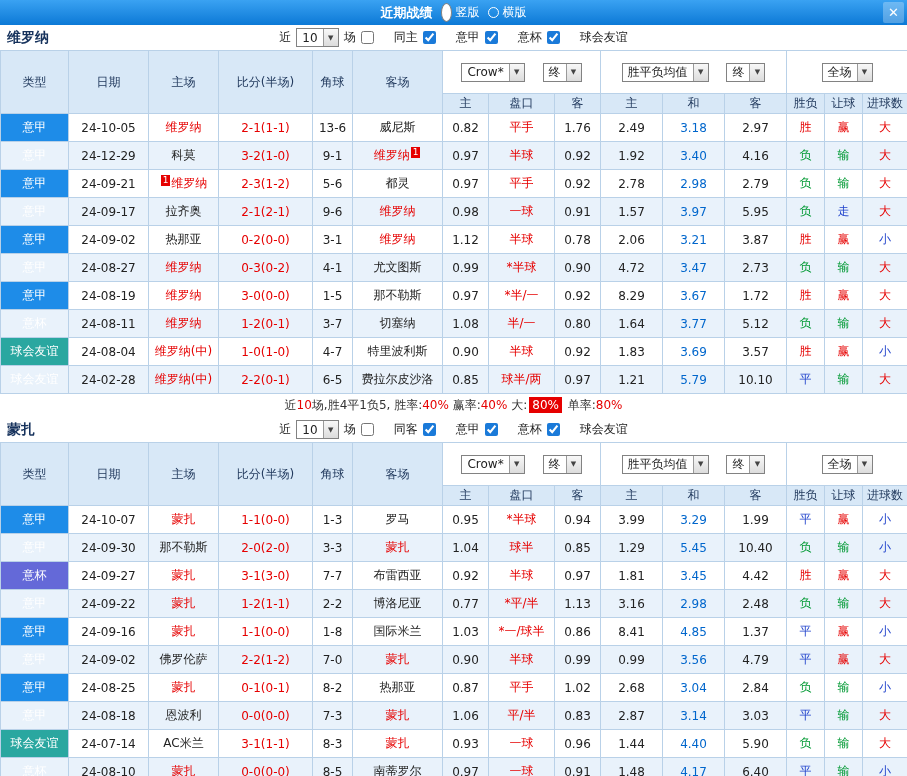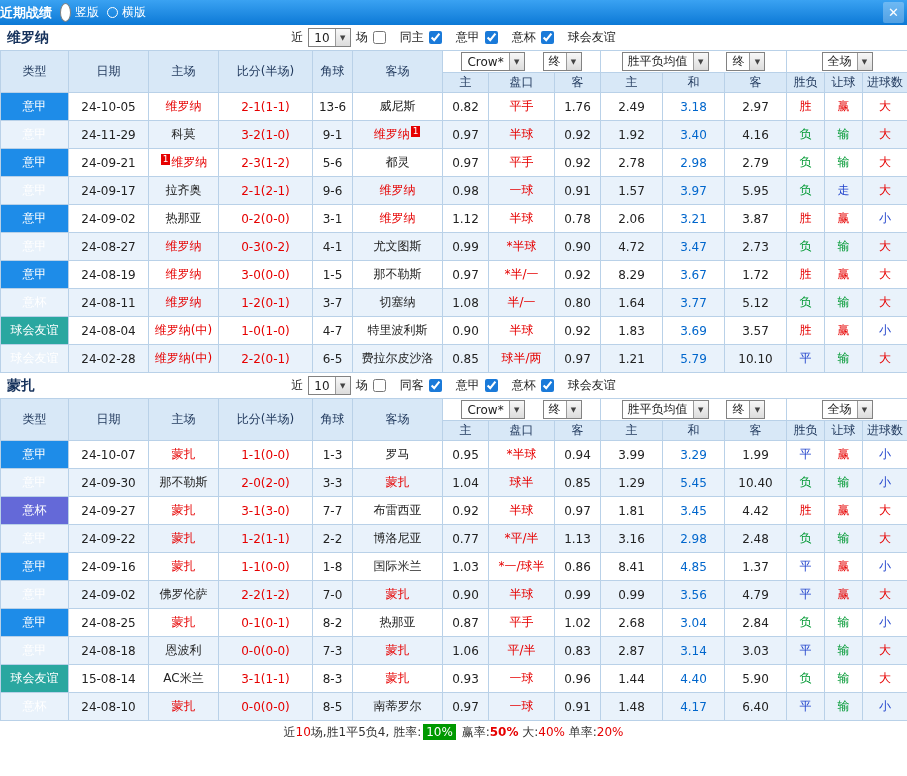--- a/index.html
+++ b/index.html
@@ -1,44 +1,44 @@
 <!DOCTYPE html>
 <html style="--serie-a: #1e8ce8; --cup: #6469d8; --friendly: #2aa7a0; --win: #e60000; --lose: #009933; --draw: #2244cc; --draw-odds: #0066cc;"><head>
 <meta charset="utf-8">
 <style>
   *{box-sizing:border-box;margin:0;padding:0}
   html,body{width:907px}
   body{height:776px;font-family:"DejaVu Sans","Liberation Sans",sans-serif;font-size:12px;background:#fff;color:#222;overflow:hidden}
 
   
-  .titlebar{height:25px;background:linear-gradient(#3aa2f2,#0c79d6);display:flex;align-items:center;justify-content:flex-start;position:relative;color:#fff}
+  .titlebar{height:25px;background:linear-gradient(#3aa2f2,#0c79d6);display:flex;align-items:center;justify-content:center;position:relative;color:#fff}
   .tgroup{display:flex;align-items:center;gap:8px}
   .title{font-weight:bold;font-size:13px}
   .radio{display:inline-flex;align-items:center;gap:4px;cursor:pointer;font-size:12px}
   .rdot{width:11px;height:11px;border:1px solid #fff;border-radius:50%;display:inline-block;background:transparent}
   .rdot.sel{background:#fff}
   .close{position:absolute;right:3px;top:2px;width:21px;height:21px;background:rgba(255,255,255,.28);color:#fff;display:flex;align-items:center;justify-content:center;font-weight:bold;font-size:13px;cursor:pointer;border-radius:2px}
 
   
   .sec-head{height:25px;position:relative;display:flex;align-items:center;background:#fff}
   .team{position:absolute;left:7px;font-weight:bold;font-size:14px;color:#16325c}
   .filters{margin:0 auto;display:flex;align-items:center;gap:5px}
-  .filters label{display:inline-flex;align-items:center;gap:14px;cursor:pointer}
+  .filters label{display:inline-flex;align-items:center;gap:20px;cursor:pointer}
   input[type=checkbox]{width:13px;height:13px;accent-color:#1a7ad9;margin:0}
 
   
   .sel{display:inline-flex;align-items:stretch;border:1px solid #828282;background:#fff;height:19px;font-size:12px;cursor:pointer;vertical-align:middle}
   .sel .txt{padding:1px 5px;display:flex;align-items:center;white-space:nowrap}
   .sel .arrow{width:15px;background:linear-gradient(#f8f8f8,#dcdcdc);border-left:1px solid #9a9a9a;display:flex;align-items:center;justify-content:center;font-size:7px;color:#444}
 
   
   table{border-collapse:collapse;width:907px;table-layout:fixed}
   td{border:1px solid #b9d1e8;text-align:center;overflow:hidden;white-space:nowrap;font-size:12px}
   thead td.lbl{background:#d8e8f7;color:#223a5e;height:20px}
-  thead td.drop{background:#fff;height:22px}
+  thead td.drop{background:#fff;height:43px}
   .drop .sel{margin:0 7px}
   tbody td{height:28px;background:#fff}
   tr.alt td{background:#e9f2fb}
   td.t-league{background:var(--serie-a,#1e8ce8);color:#fff}
   td.t-cup{background:var(--cup,#6469d8);color:#fff}
   td.t-friendly{background:var(--friendly,#2aa7a0);color:#fff}
   .red{color:var(--win,#e60000)}
   .green{color:var(--lose,#009933)}
   .blue{color:var(--draw,#2244cc)}
   .mid{color:var(--draw-odds,#0066cc)}
@@ -175,21 +175,21 @@
           <td>1.76</td>
           <td>2.49</td>
           <td class="mid">3.18</td>
           <td>2.97</td>
           <td class="red">胜</td>
           <td class="red">赢</td>
           <td class="red">大</td>
         </tr>
         <tr class="alt">
           <td class="t-league">意甲</td>
-          <td>24-11-29</td>
+          <td>24-12-29</td>
           <td><span>科莫</span></td>
           <td class="red">3-2(1-0)</td>
           <td>9-1</td>
           <td><span class="red">维罗纳</span><span class="badge1">1</span></td>
           <td>0.97</td>
           <td class="red">半球</td>
           <td>0.92</td>
           <td>1.92</td>
           <td class="mid">3.40</td>
           <td>4.16</td>
@@ -328,20 +328,21 @@
           <td>0.97</td>
           <td>1.21</td>
           <td class="mid">5.79</td>
           <td>10.10</td>
           <td class="blue">平</td>
           <td class="green">输</td>
           <td class="red">大</td>
         </tr>
       </tbody>
   </table>
+  <div class="summary"><span>近</span><span style="color: rgb(230, 0, 0);">10</span><span>场,胜4平1负5, 胜率:</span><span style="color: rgb(230, 0, 0);">40%</span><span> 赢率:</span><span style="color: rgb(230, 0, 0);">40%</span><span> 大:</span><span class="pctbadge" style="background: rgb(230, 0, 0);">80%</span><span> 单率:</span><span style="color: rgb(230, 0, 0);">80%</span></div>
 </div>
 
 <div class="section">
   <div class="sec-head">
     <span class="team">蒙扎</span>
     <div class="filters">
       <span>近</span>
       <span class="sel">
           <span class="txt">10</span>
           <span class="arrow">▼</span>
@@ -565,21 +566,21 @@
           <td>0.83</td>
           <td>2.87</td>
           <td class="mid">3.14</td>
           <td>3.03</td>
           <td class="blue">平</td>
           <td class="green">输</td>
           <td class="red">大</td>
         </tr>
         <tr>
           <td class="t-friendly">球会友谊</td>
-          <td>15-08-14</td>
+          <td>24-07-14</td>
           <td><span>AC米兰</span></td>
           <td class="red">3-1(1-1)</td>
           <td>8-3</td>
           <td><span class="red">蒙扎</span></td>
           <td>0.93</td>
           <td class="red">一球</td>
           <td>0.96</td>
           <td>1.44</td>
           <td class="mid">4.40</td>
           <td>5.90</td>

